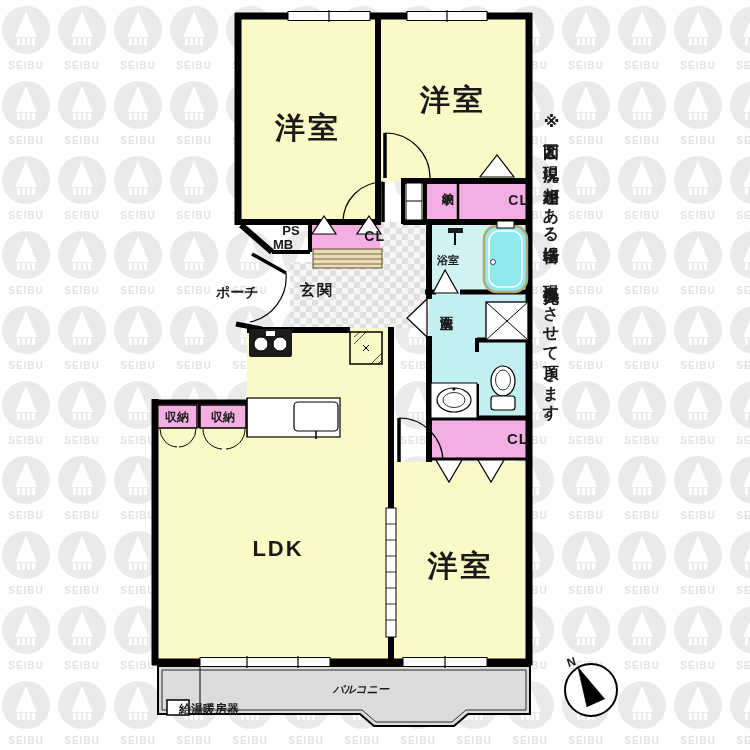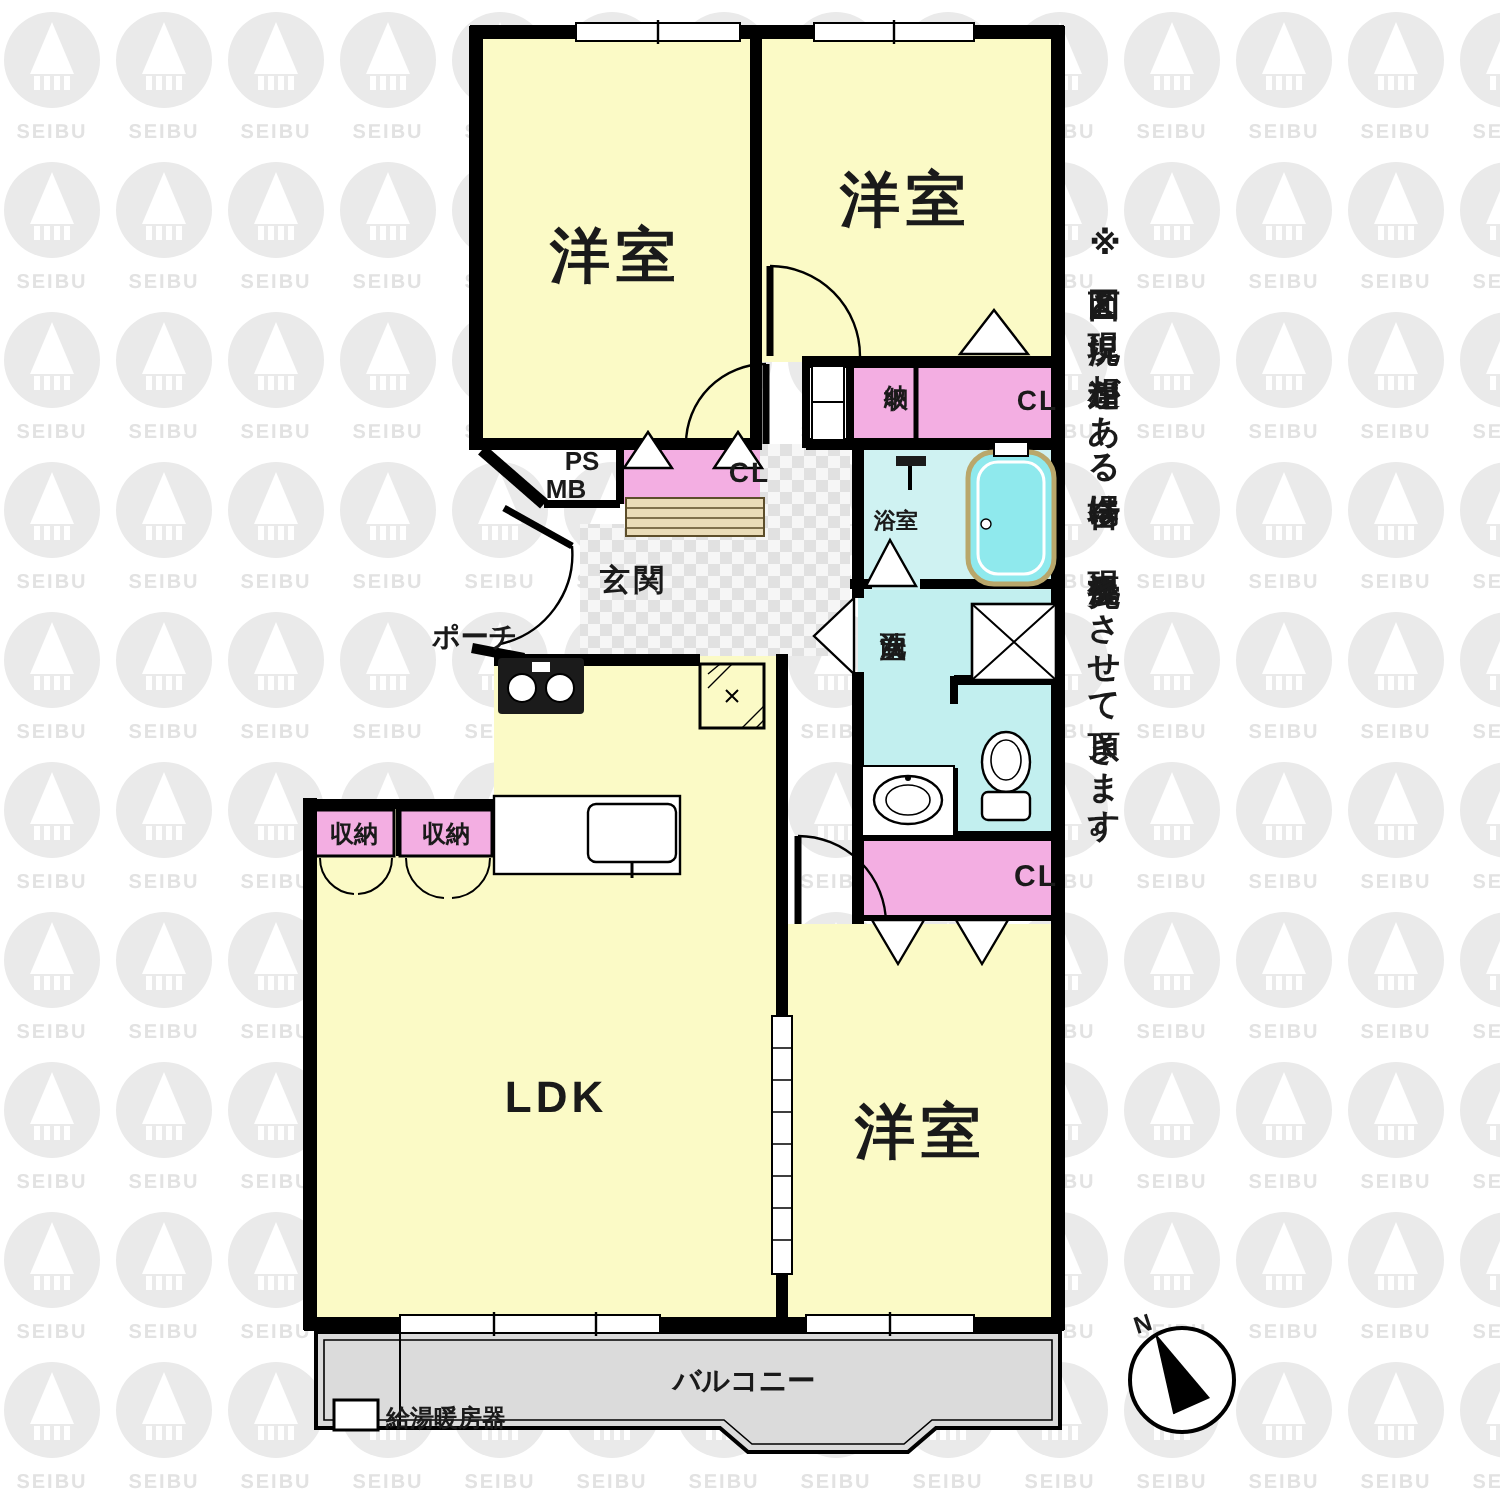--- a/index.html
+++ b/index.html
@@ -217,29 +217,29 @@
     <polygon points="578,667 605,699 587,707" fill="#000"></polygon>
     <line x1="578" y1="667" x2="587" y2="707" stroke="#000" stroke-width="0.8"></line>
   </g>
 </svg>
 
 <div class="lbl ctr room" style="left:243px;top:108px;width:130px;">洋室</div>
 <div class="lbl ctr room" style="left:393px;top:80px;width:120px;">洋室</div>
 <div class="lbl ctr room" style="left:398px;top:546px;width:125px;">洋室</div>
 <div class="lbl ctr ldk" style="left:218px;top:536px;width:120px;">LDK</div>
 <div class="lbl sm" style="left:300px;top:281px;font-size:15px;letter-spacing:2px;">玄関</div>
-<div class="lbl sm" style="left:216px;top:310px;font-size:14px;">ポーチ</div>
+<div class="lbl sm" style="left:216px;top:284px;font-size:14px;">ポーチ</div>
 <div class="lbl ctr sm" style="left:272px;top:223px;width:38px;text-align:center;">PS</div>
 <div class="lbl ctr sm" style="left:264px;top:237px;width:38px;">MB</div>
 <div class="lbl ctr cl" style="left:460px;top:192px;width:69px;">CL</div>
 <div class="lbl ctr cl" style="left:310px;top:228px;width:75px;">CL</div>
 <div class="lbl ctr cl" style="left:430px;top:430px;width:99px;font-size:15px;">CL</div>
 <div class="lbl vert" style="left:430px;top:183px;width:24px;font-size:12px;font-weight:600;line-height:1;">収納</div>
 <div class="lbl ctr" style="left:157px;top:409px;width:40px;font-size:12px;font-weight:600;">収納</div>
 <div class="lbl ctr" style="left:200px;top:409px;width:46px;font-size:12px;font-weight:600;">収納</div>
 <div class="lbl sm" style="left:437px;top:253px;font-size:11px;">浴室</div>
 <div class="lbl vert" style="left:433px;top:306px;width:20px;font-size:13px;font-weight:600;line-height:1;">洗面室</div>
-<div class="lbl ctr sm" style="left:322px;top:682px;width:100px;font-size:14px;">バルコニー</div>
-<div class="lbl sm" style="left:193px;top:701px;font-size:12px;">給湯暖房器</div>
+<div class="lbl ctr sm" style="left:311px;top:682px;width:100px;font-size:11px;font-style:italic;">バルコニー</div>
+<div class="lbl sm" style="left:179px;top:701px;font-size:12px;">給湯暖房器</div>
 <div class="lbl nlabel" style="left:567px;top:655px;">N</div>
 <div class="disclaimer">※図面と現況に相違がある場合は、現況優先とさせて頂きます。</div>
 
 </div>
 
 </body></html>

